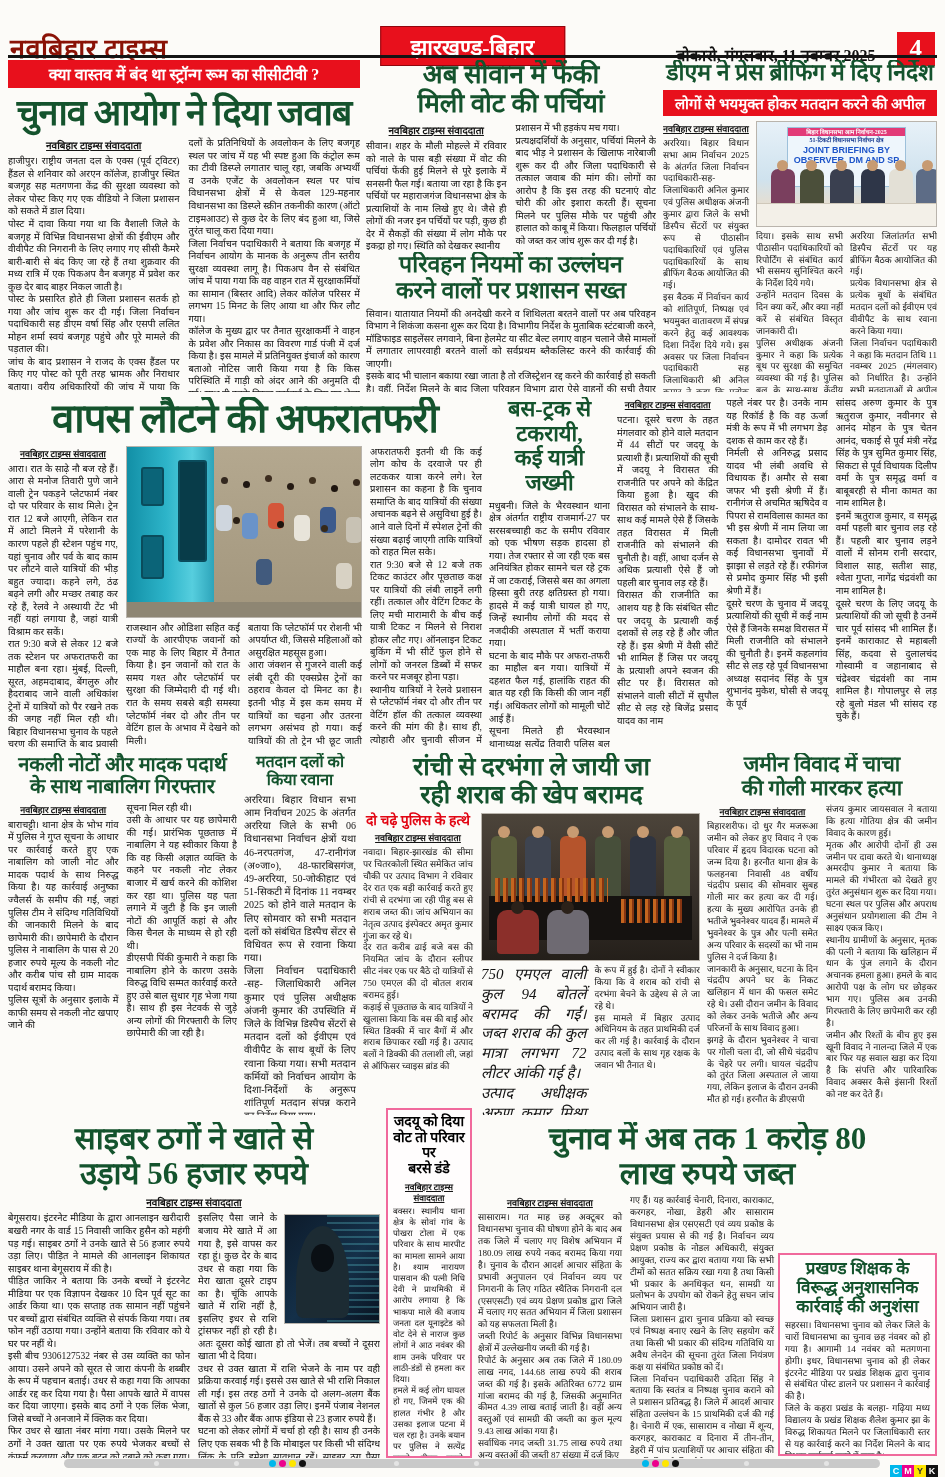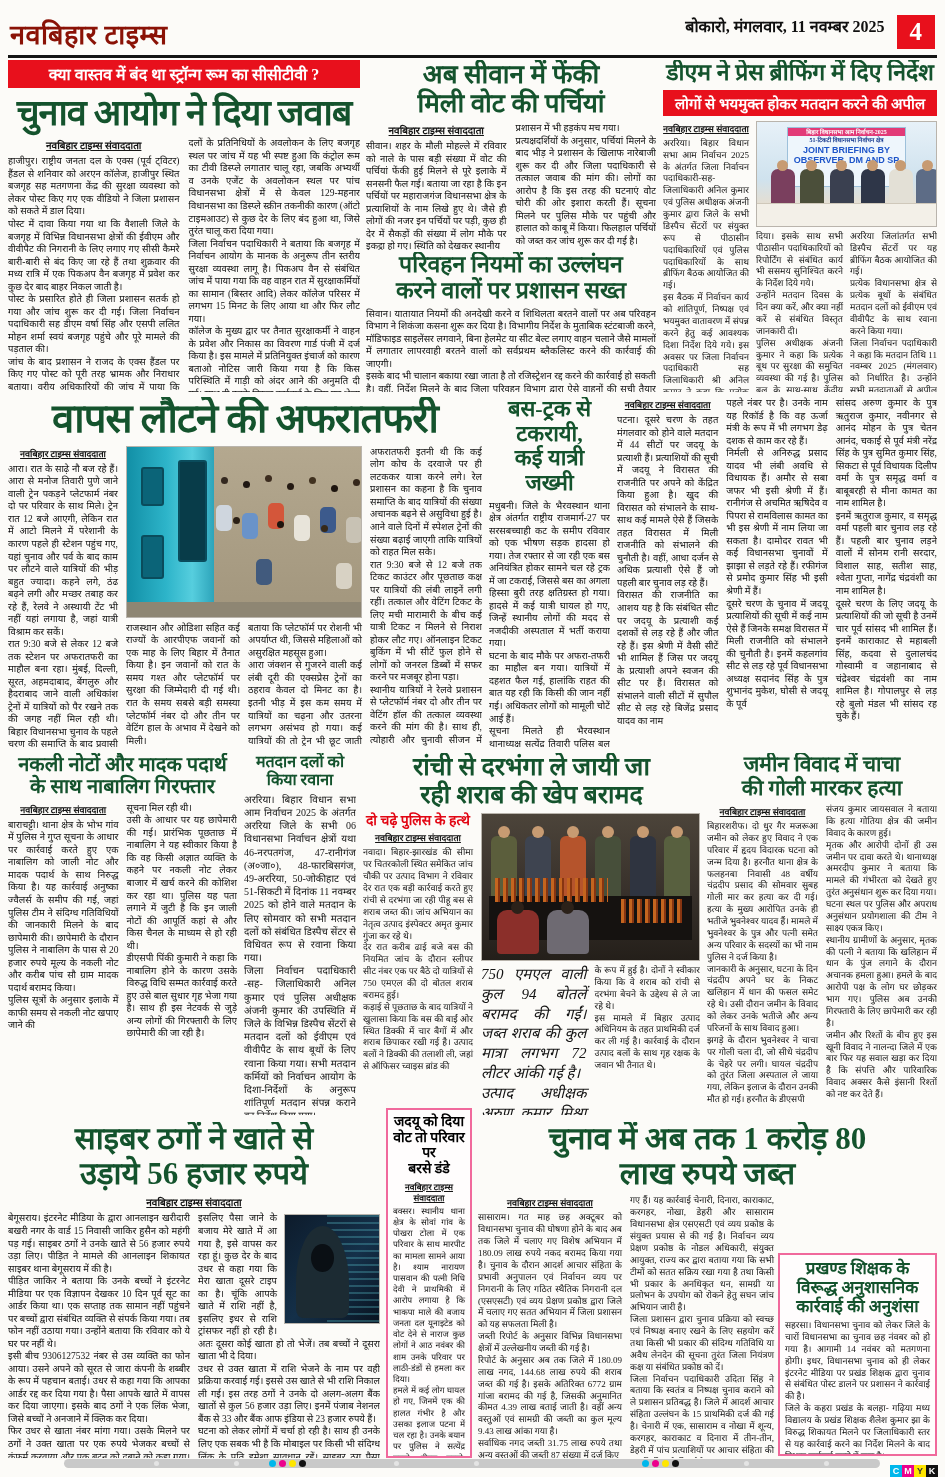--- a/index.html
+++ b/index.html
@@ -1,21 +1,21 @@
 <!DOCTYPE html>
 <html><head>
 <meta charset="utf-8">
 <style>
   *{margin:0;padding:0;box-sizing:border-box;}
   html,body{background:#e9e7e2;}
   body{width:945px;font-family:"Liberation Serif","DejaVu Serif",serif;color:#141414;}
   .page{position:relative;width:945px;height:1477px;background:#fcfbf8;overflow:hidden;margin:0 auto;}
 
   
-  .masthead{position:absolute;left:10px;top:15px;width:925px;height:44px;display:flex;align-items:flex-start;}
+  .masthead{position:absolute;left:10px;top:22px;width:925px;height:44px;display:flex;align-items:flex-end;gap:9px;}
   .paper-name{font-size:27px;font-weight:bold;color:#8a1206;letter-spacing:.5px;}
   .section-box{position:absolute;left:50%;transform:translateX(-50%);background:#e8101c;color:#fff;
     font-size:22px;font-weight:bold;padding:4px 30px;border:1px solid #90060e;}
   .date-line{margin-left:auto;font-weight:bold;font-size:16px;color:#101010;}
   .page-num{background:#e8101c;color:#fff;font-size:25px;font-weight:bold;padding:3px 13px;margin-left:12px;}
   .head-rule{position:absolute;left:8px;top:55px;width:929px;height:3px;background:#141414;}
 
   
   .art{position:absolute;overflow:hidden;}
   .kicker{background:#e8101c;color:#fff;font-weight:bold;font-size:16px;text-align:center;
@@ -127,20 +127,21 @@
   .sq-c{background:#00b7eb;color:#fff;}.sq-m{background:#ec008c;color:#fff;}
   .sq-y{background:#ffe600;color:#333;}.sq-k{background:#111;color:#fff;}
 </style>
 </head>
 <body>
 
 <div class="page">
 
   <header class="masthead">
     <div class="paper-name">नवबिहार टाइम्स</div>
+    <div class="section-box">झारखण्ड-बिहार</div>
     <div class="date-line">बोकारो, मंगलवार, 11 नवम्बर 2025</div>
     <div class="page-num">4</div>
   </header>
   <div class="head-rule"></div>
 
   <section class="art" style="left:8px;top:60px;width:352px;height:332px;">
     <div class="kicker">क्या वास्तव में बंद था स्ट्रॉन्ग रूम का सीसीटीवी ?</div>
     <h1 class="hl hl-a1">चुनाव आयोग ने दिया जवाब</h1>
     <div class="cols">
       <div class="col">

